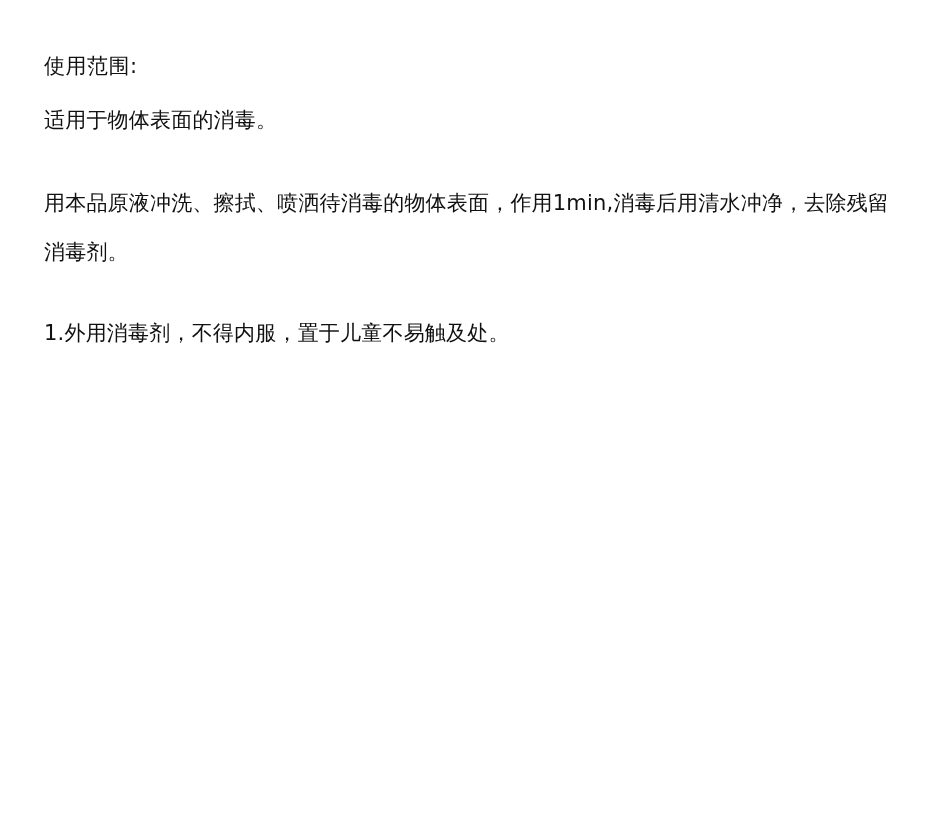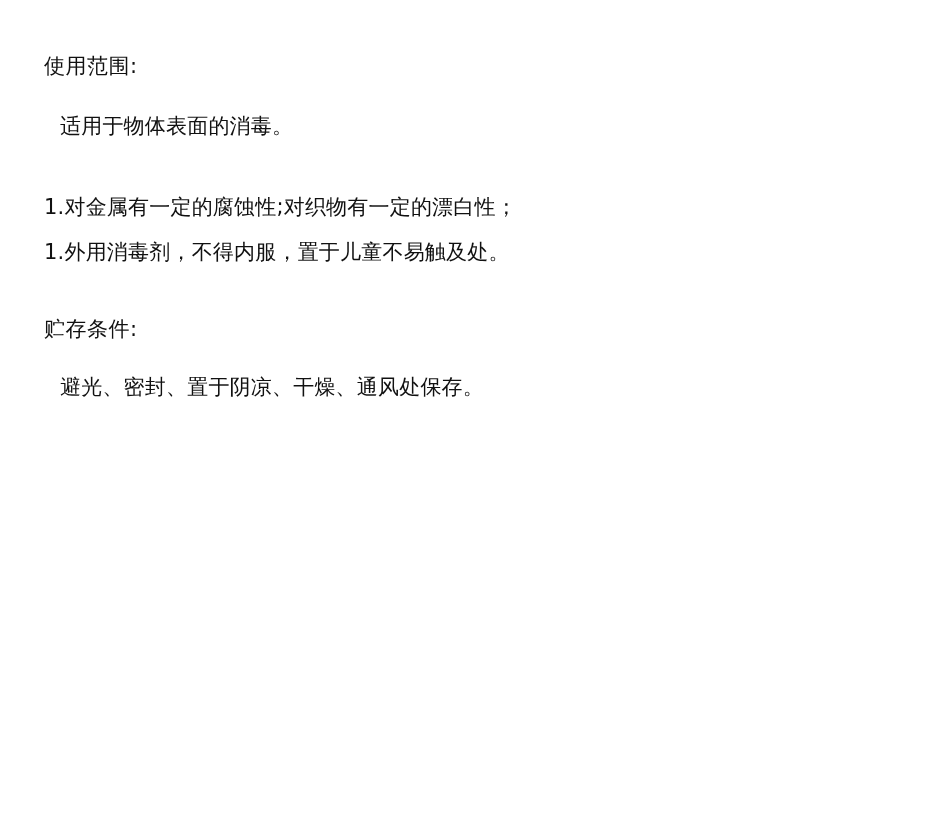--- a/index.html
+++ b/index.html
@@ -34,21 +34,21 @@
     font-weight: 400;
     color: #111111;
     margin: 0 0 10px 0;
   }
   .para {
     font-size: 21px;
     line-height: 49px;
     letter-spacing: 0.2px;
     font-weight: 400;
     color: #111111;
-    margin: 16px;
+    margin: 0;
     max-width: 862px;
   }
   .para.tight {
     line-height: 45px;
   }
   .list-line {
     font-size: 21px;
     line-height: 45px;
     letter-spacing: 0.2px;
     color: #111111;
@@ -59,25 +59,21 @@
 <body>
 
 <div class="page">
 
   <div class="section">
     <div class="heading">使用范围:</div>
     <p class="para">适用于物体表面的消毒。</p>
   </div>
 
   <div class="section">
+    <p class="para">用本品原液冲洗、擦拭、喷洒待消毒的物体表面，作用1min,消毒后用清水冲净，去除残留消毒剂。</p>
   </div>
 
   <div class="section">
-    <p class="list-line">1.对金属有一定的腐蚀性;对织物有一定的漂白性；</p>
     <p class="list-line">1.外用消毒剂，不得内服，置于儿童不易触及处。</p>
   </div>
 
-  <div class="section">
-    <div class="heading">贮存条件:</div>
-    <p class="para tight">避光、密封、置于阴凉、干燥、通风处保存。</p>
-  </div>
 
 </div>
 
 </body></html>

